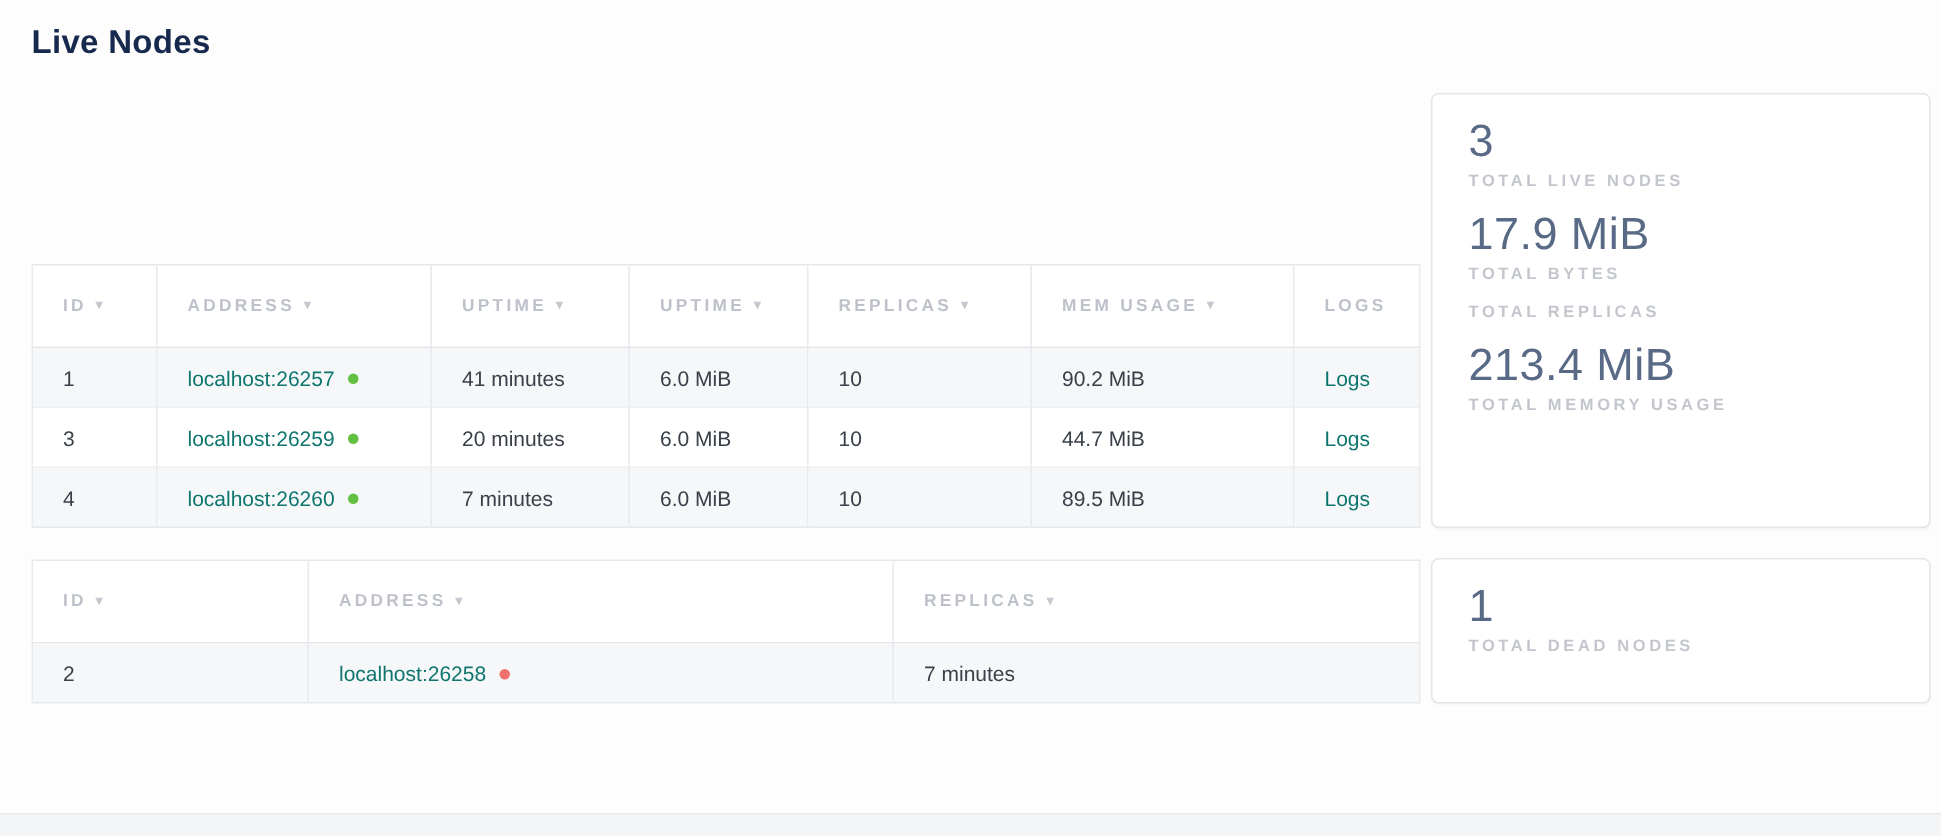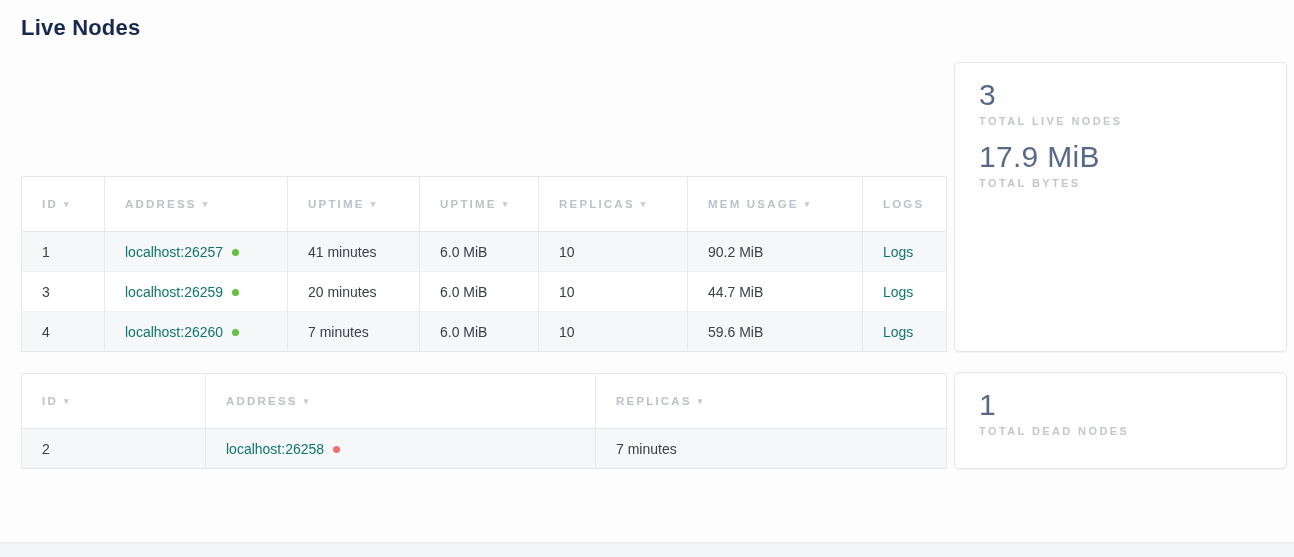--- a/index.html
+++ b/index.html
@@ -169,36 +169,41 @@
           <td>10</td>
           <td>44.7 MiB</td>
           <td><a class="logs-link">Logs</a></td>
         </tr>
         <tr>
           <td>4</td>
           <td><a class="node-link">localhost:26260</a><span class="dot dot-live"></span></td>
           <td>7 minutes</td>
           <td>6.0 MiB</td>
           <td>10</td>
-          <td>59.6 MiB</td>
+          <td>89.5 MiB</td>
           <td><a class="logs-link">Logs</a></td>
         </tr>
       </tbody>
     </table>
 
     <div class="summary-panel panel-live">
       <div>
         <div class="summary-value">3</div>
         <div class="summary-label">TOTAL LIVE NODES</div>
       </div>
       <div>
         <div class="summary-value">17.9 MiB</div>
         <div class="summary-label">TOTAL BYTES</div>
       </div>
       <div>
+        <div class="summary-label">TOTAL REPLICAS</div>
+      </div>
+      <div>
+        <div class="summary-value">213.4 MiB</div>
+        <div class="summary-label">TOTAL MEMORY USAGE</div>
       </div>
     </div>
   </div>
 
 
   <div class="section-body">
     <table class="nodes">
       <colgroup>
         <col class="dc-id">
           <col class="dc-address">

